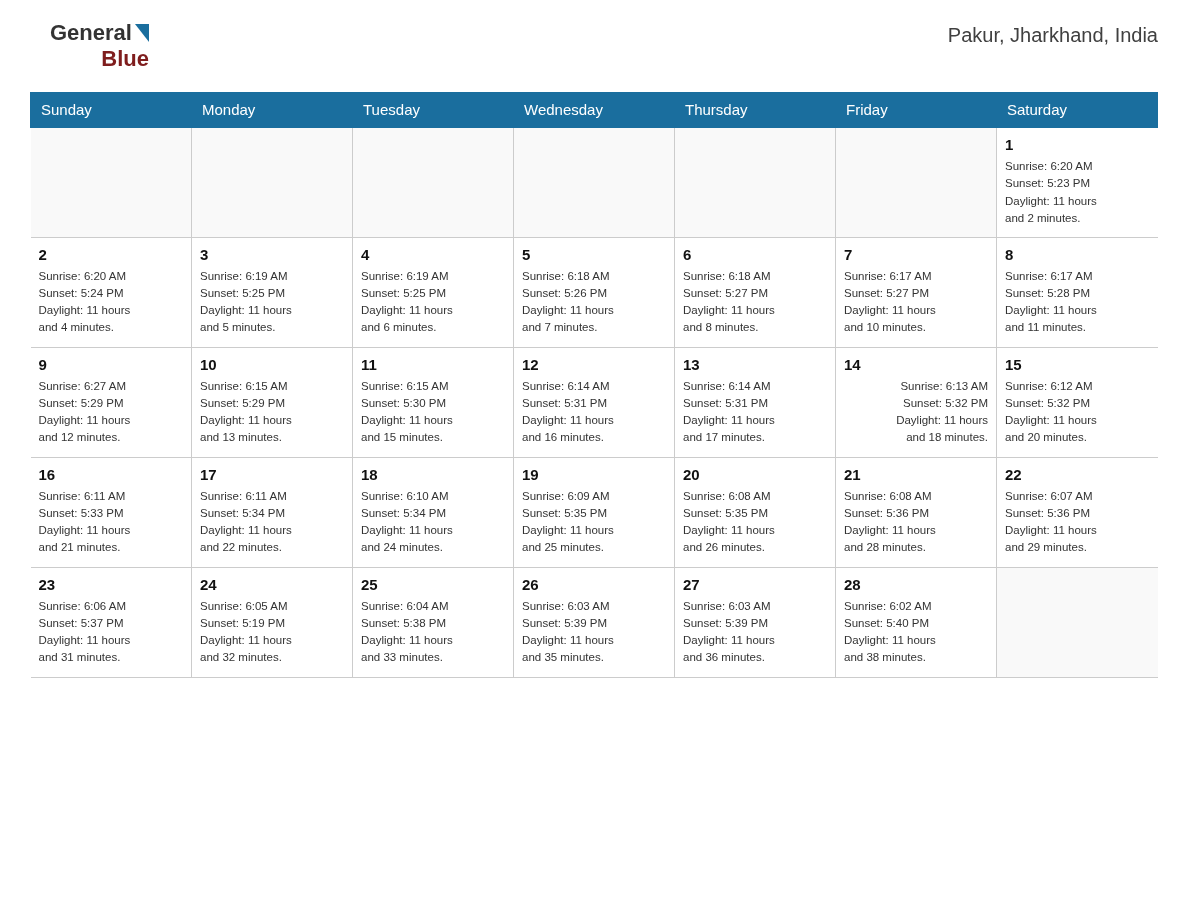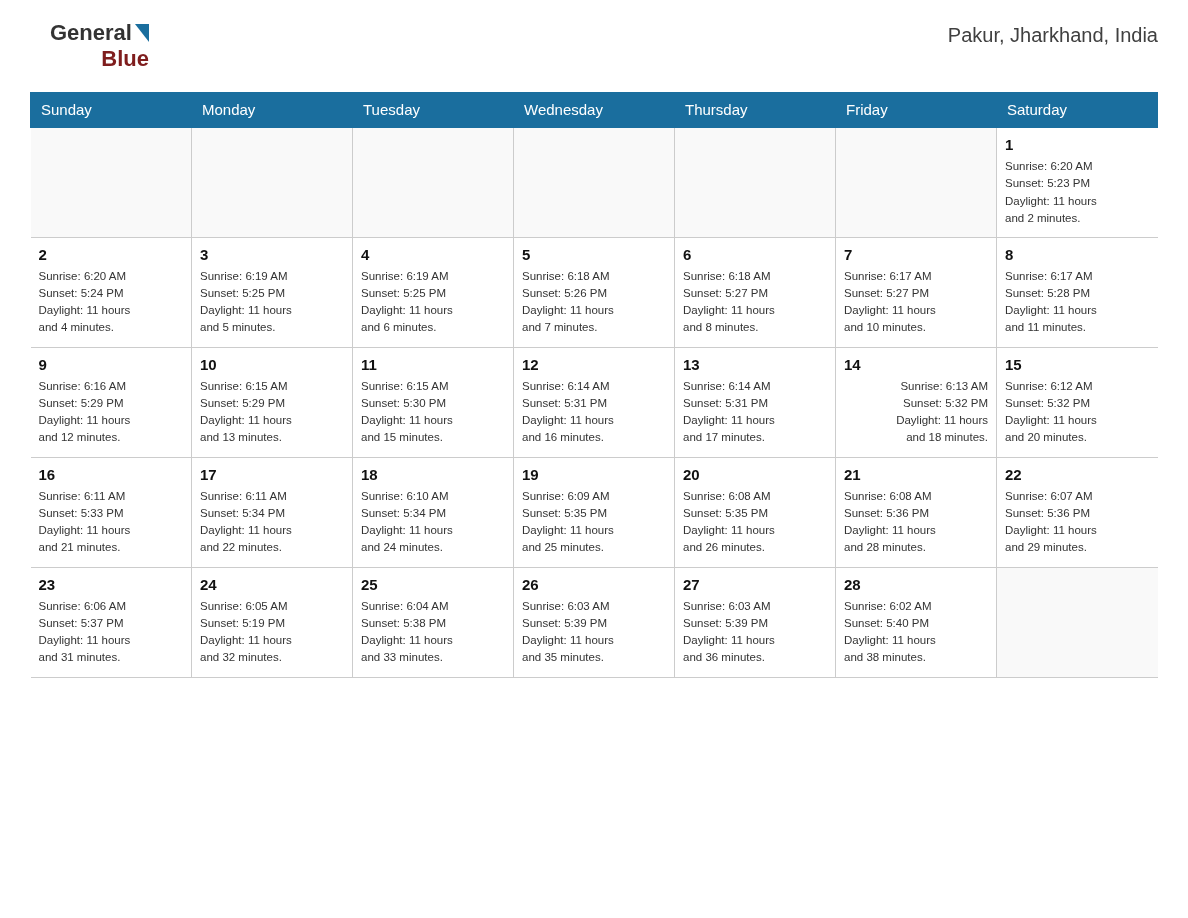--- a/index.html
+++ b/index.html
@@ -200,21 +200,21 @@
           <span class="day-number">8</span>
           <div class="day-info" style="white-space: pre-line;">Sunrise: 6:17 AM
 Sunset: 5:28 PM
 Daylight: 11 hours
 and 11 minutes.</div>
         </td>
       </tr>
       <tr>
         <td>
           <span class="day-number">9</span>
-          <div class="day-info" style="white-space: pre-line;">Sunrise: 6:16 AM
+          <div class="day-info" style="white-space: pre-line;">Sunrise: 6:27 AM
 Sunset: 5:29 PM
 Daylight: 11 hours
 and 12 minutes.</div>
         </td>
         <td>
           <span class="day-number">10</span>
           <div class="day-info" style="white-space: pre-line;">Sunrise: 6:15 AM
 Sunset: 5:29 PM
 Daylight: 11 hours
 and 13 minutes.</div>

